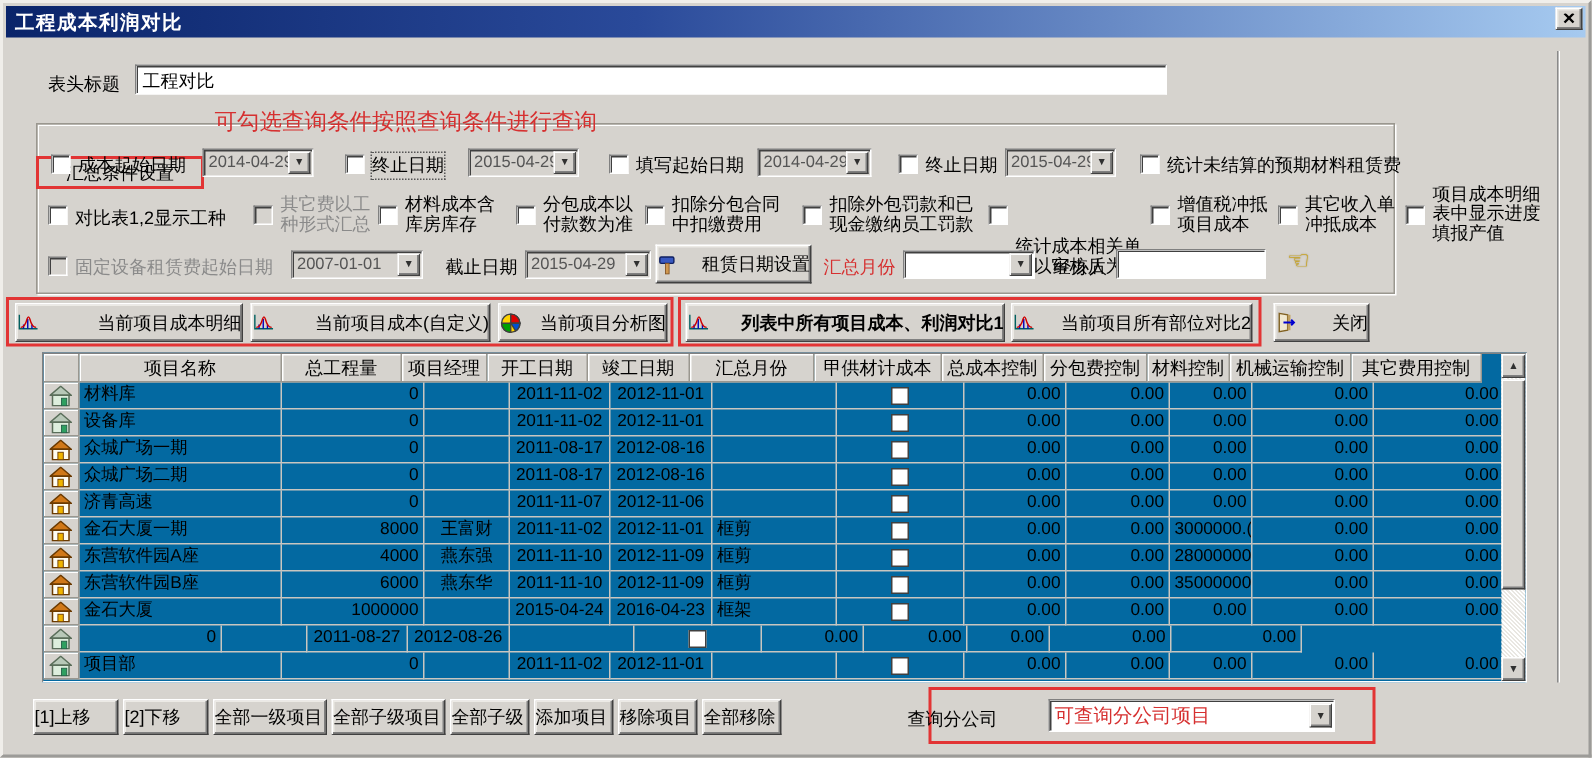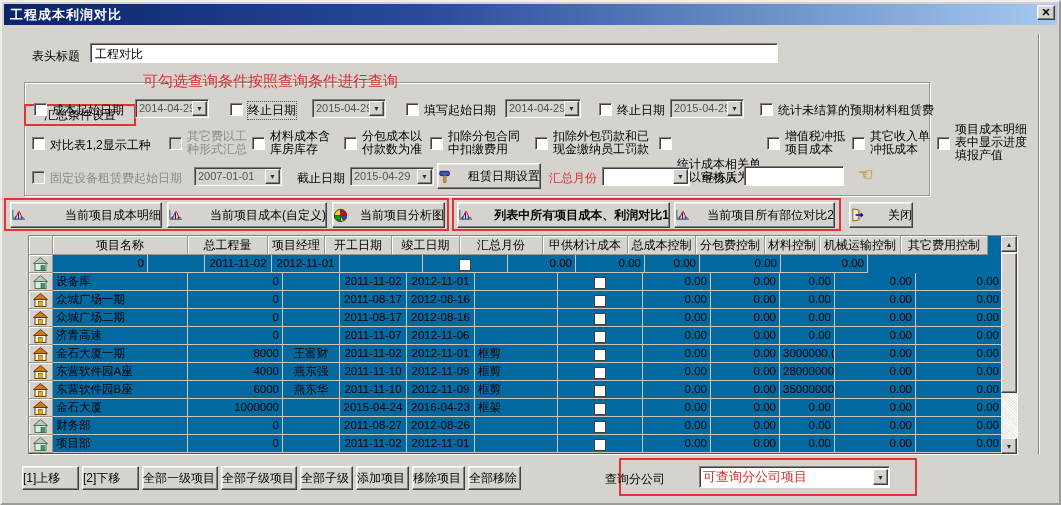--- a/index.html
+++ b/index.html
@@ -309,20 +309,21 @@
   <div class="tr">
     <div class="td iconcell" style="width:24px">
             <span>
               <svg width="15" height="14" viewBox="0 0 15 14">
                 <polygon points="7.5,0.5 14.5,6.5 0.5,6.5" fill="#b8c8b8" stroke="#5a6e5a"></polygon>
                 <rect x="2" y="6.5" width="11" height="7" fill="#ddeedd" stroke="#5a6e5a"></rect>
                 <rect x="8" y="8.5" width="3.5" height="5" fill="#2ea060" stroke="#256048" stroke-width="0.6"></rect>
               </svg>
             </span>
           </div>
+    <div class="td left" style="width:135px">材料库</div>
     <div class="td right" style="width:95px">0</div>
     <div class="td ctr" style="width:57px"></div>
     <div class="td ctr" style="width:67px">2011-11-02</div>
     <div class="td ctr" style="width:68px">2012-11-01</div>
     <div class="td left" style="width:83px"></div>
     <div class="td ctr" style="width:85px"><span class="gridcb"></span></div>
     <div class="td right" style="width:68px">0.00</div>
     <div class="td right" style="width:69px">0.00</div>
     <div class="td right" style="width:55px">0.00</div>
     <div class="td right" style="width:81px">0.00</div>
@@ -515,21 +516,20 @@
   <div class="tr">
     <div class="td iconcell" style="width:24px">
             <span>
               <svg width="15" height="14" viewBox="0 0 15 14">
                 <polygon points="7.5,0.5 14.5,6.5 0.5,6.5" fill="#b8c8b8" stroke="#5a6e5a"></polygon>
                 <rect x="2" y="6.5" width="11" height="7" fill="#ddeedd" stroke="#5a6e5a"></rect>
                 <rect x="8" y="8.5" width="3.5" height="5" fill="#2ea060" stroke="#256048" stroke-width="0.6"></rect>
               </svg>
             </span>
           </div>
-    <div class="td left" style="width:135px">财务部</div>
     <div class="td right" style="width:95px">0</div>
     <div class="td ctr" style="width:57px"></div>
     <div class="td ctr" style="width:67px">2011-08-27</div>
     <div class="td ctr" style="width:68px">2012-08-26</div>
     <div class="td left" style="width:83px"></div>
     <div class="td ctr" style="width:85px"><span class="gridcb"></span></div>
     <div class="td right" style="width:68px">0.00</div>
     <div class="td right" style="width:69px">0.00</div>
     <div class="td right" style="width:55px">0.00</div>
     <div class="td right" style="width:81px">0.00</div>

